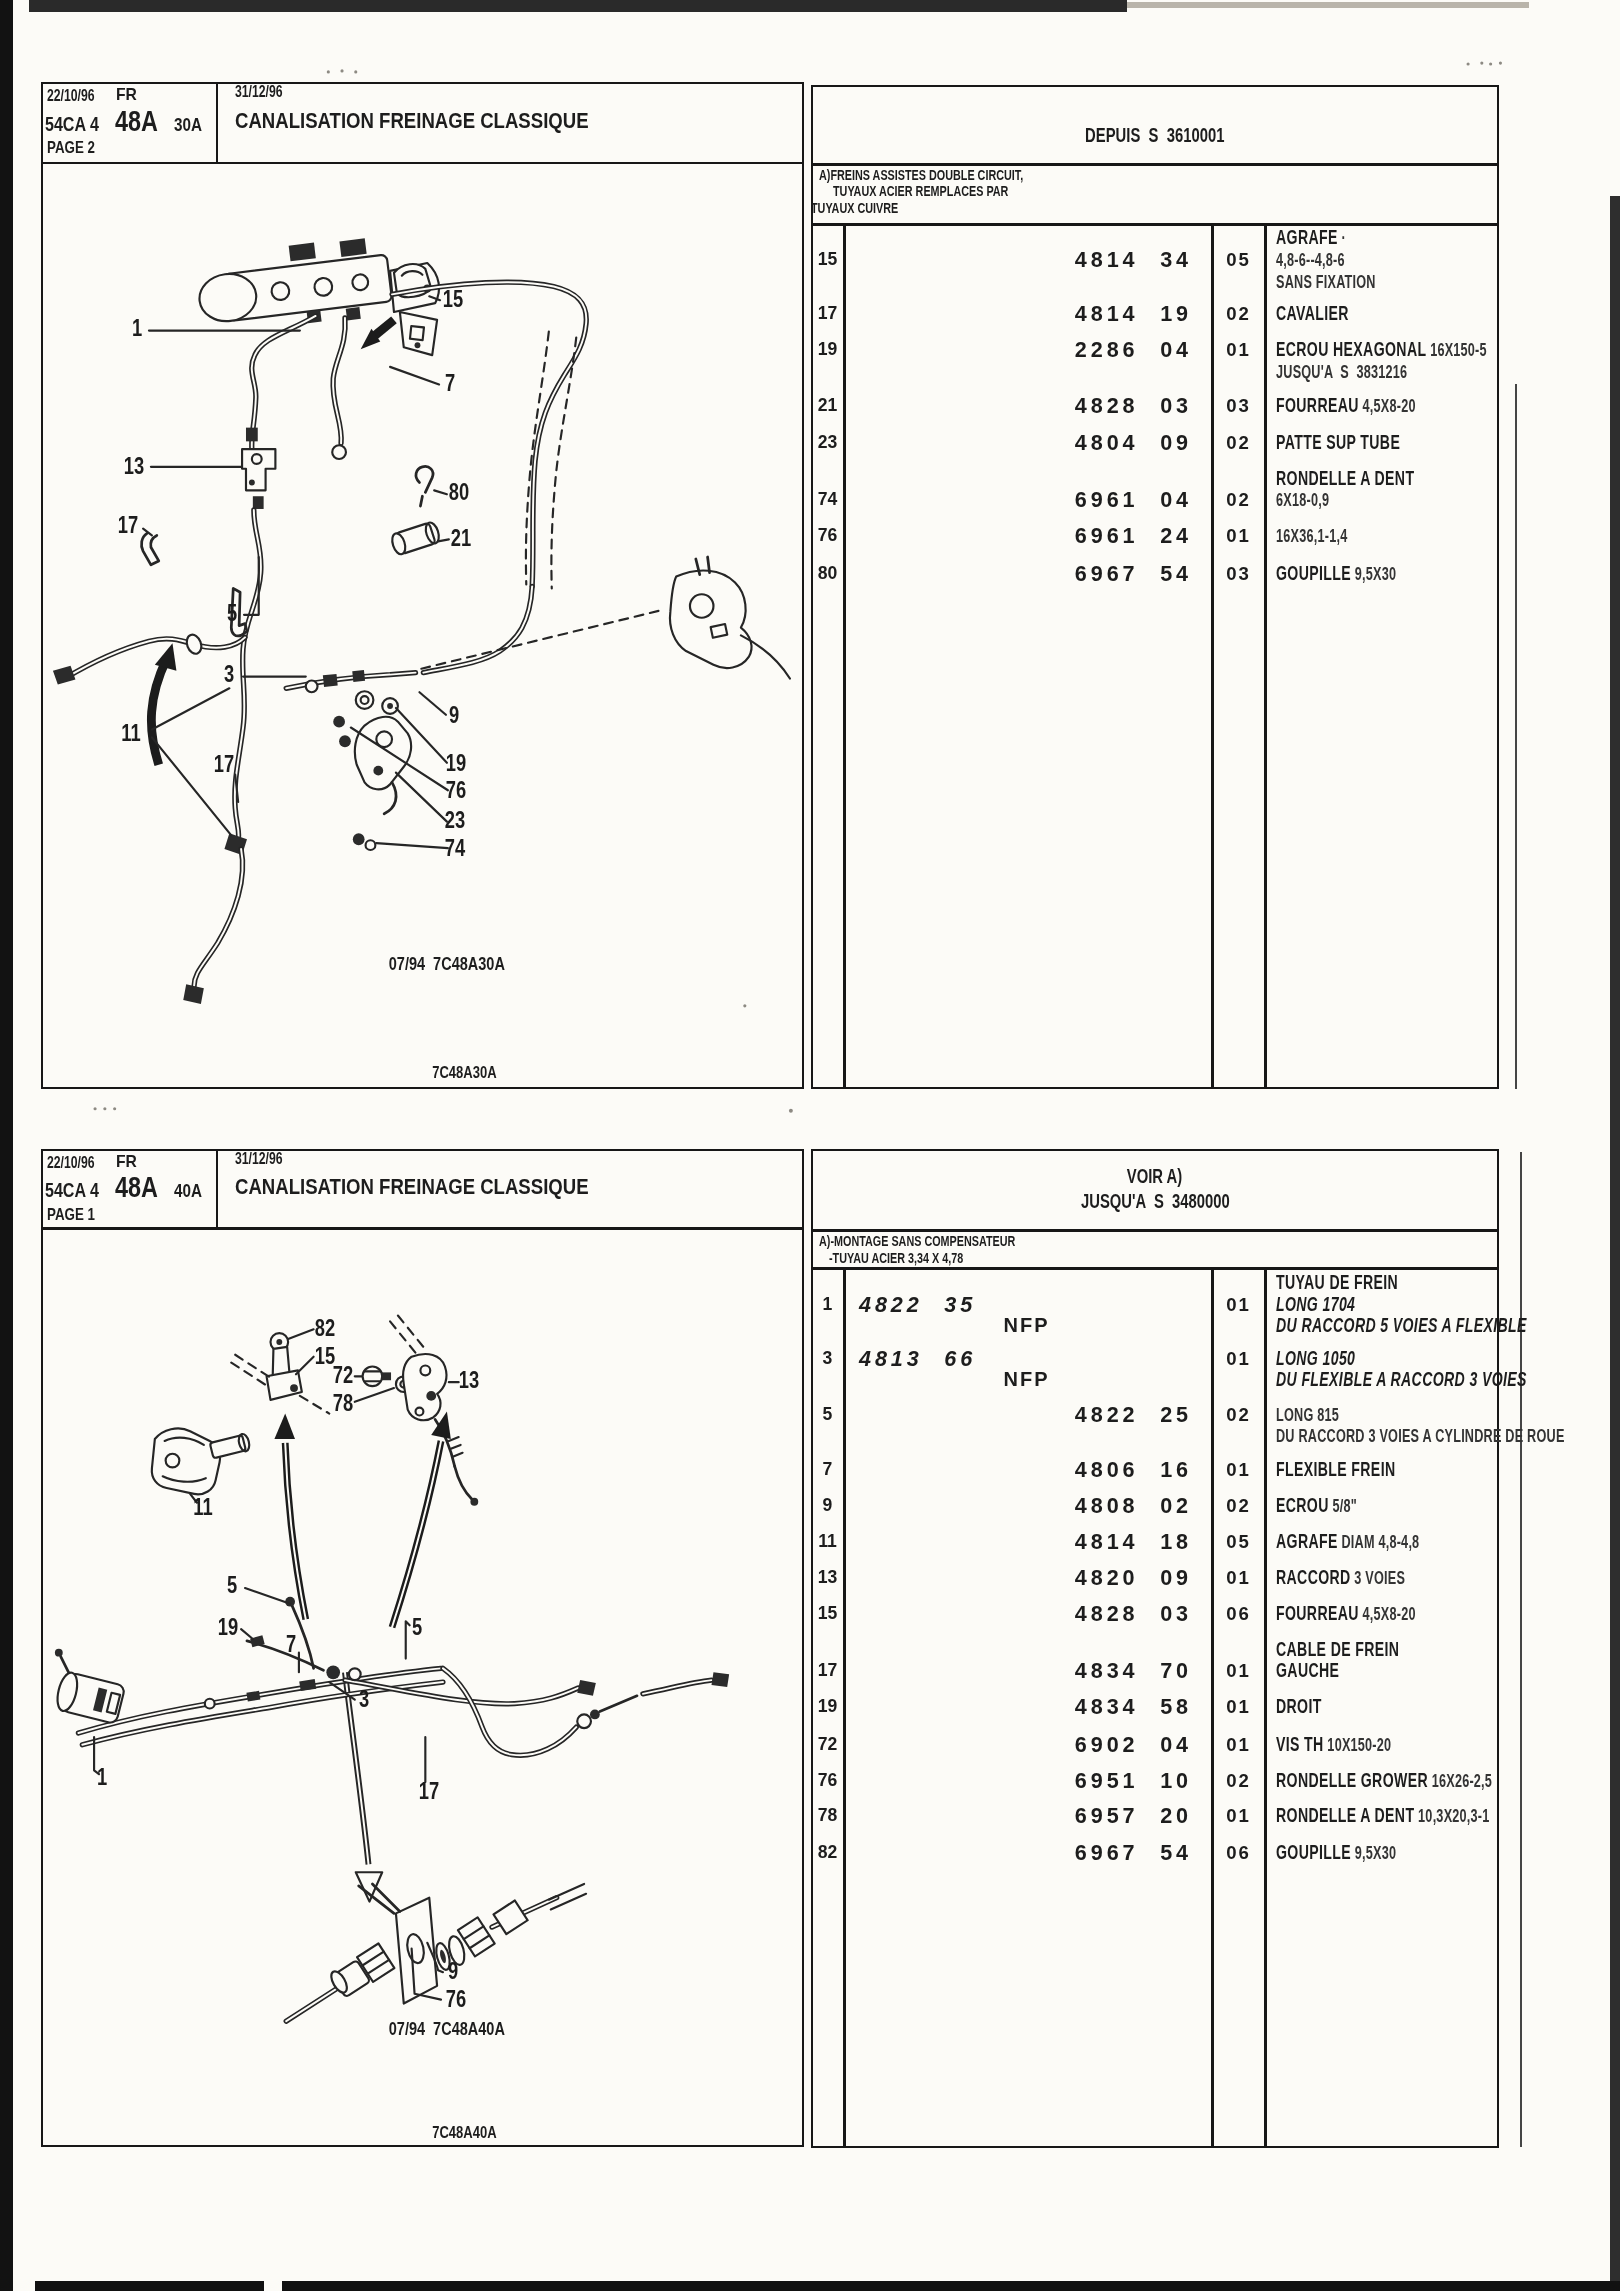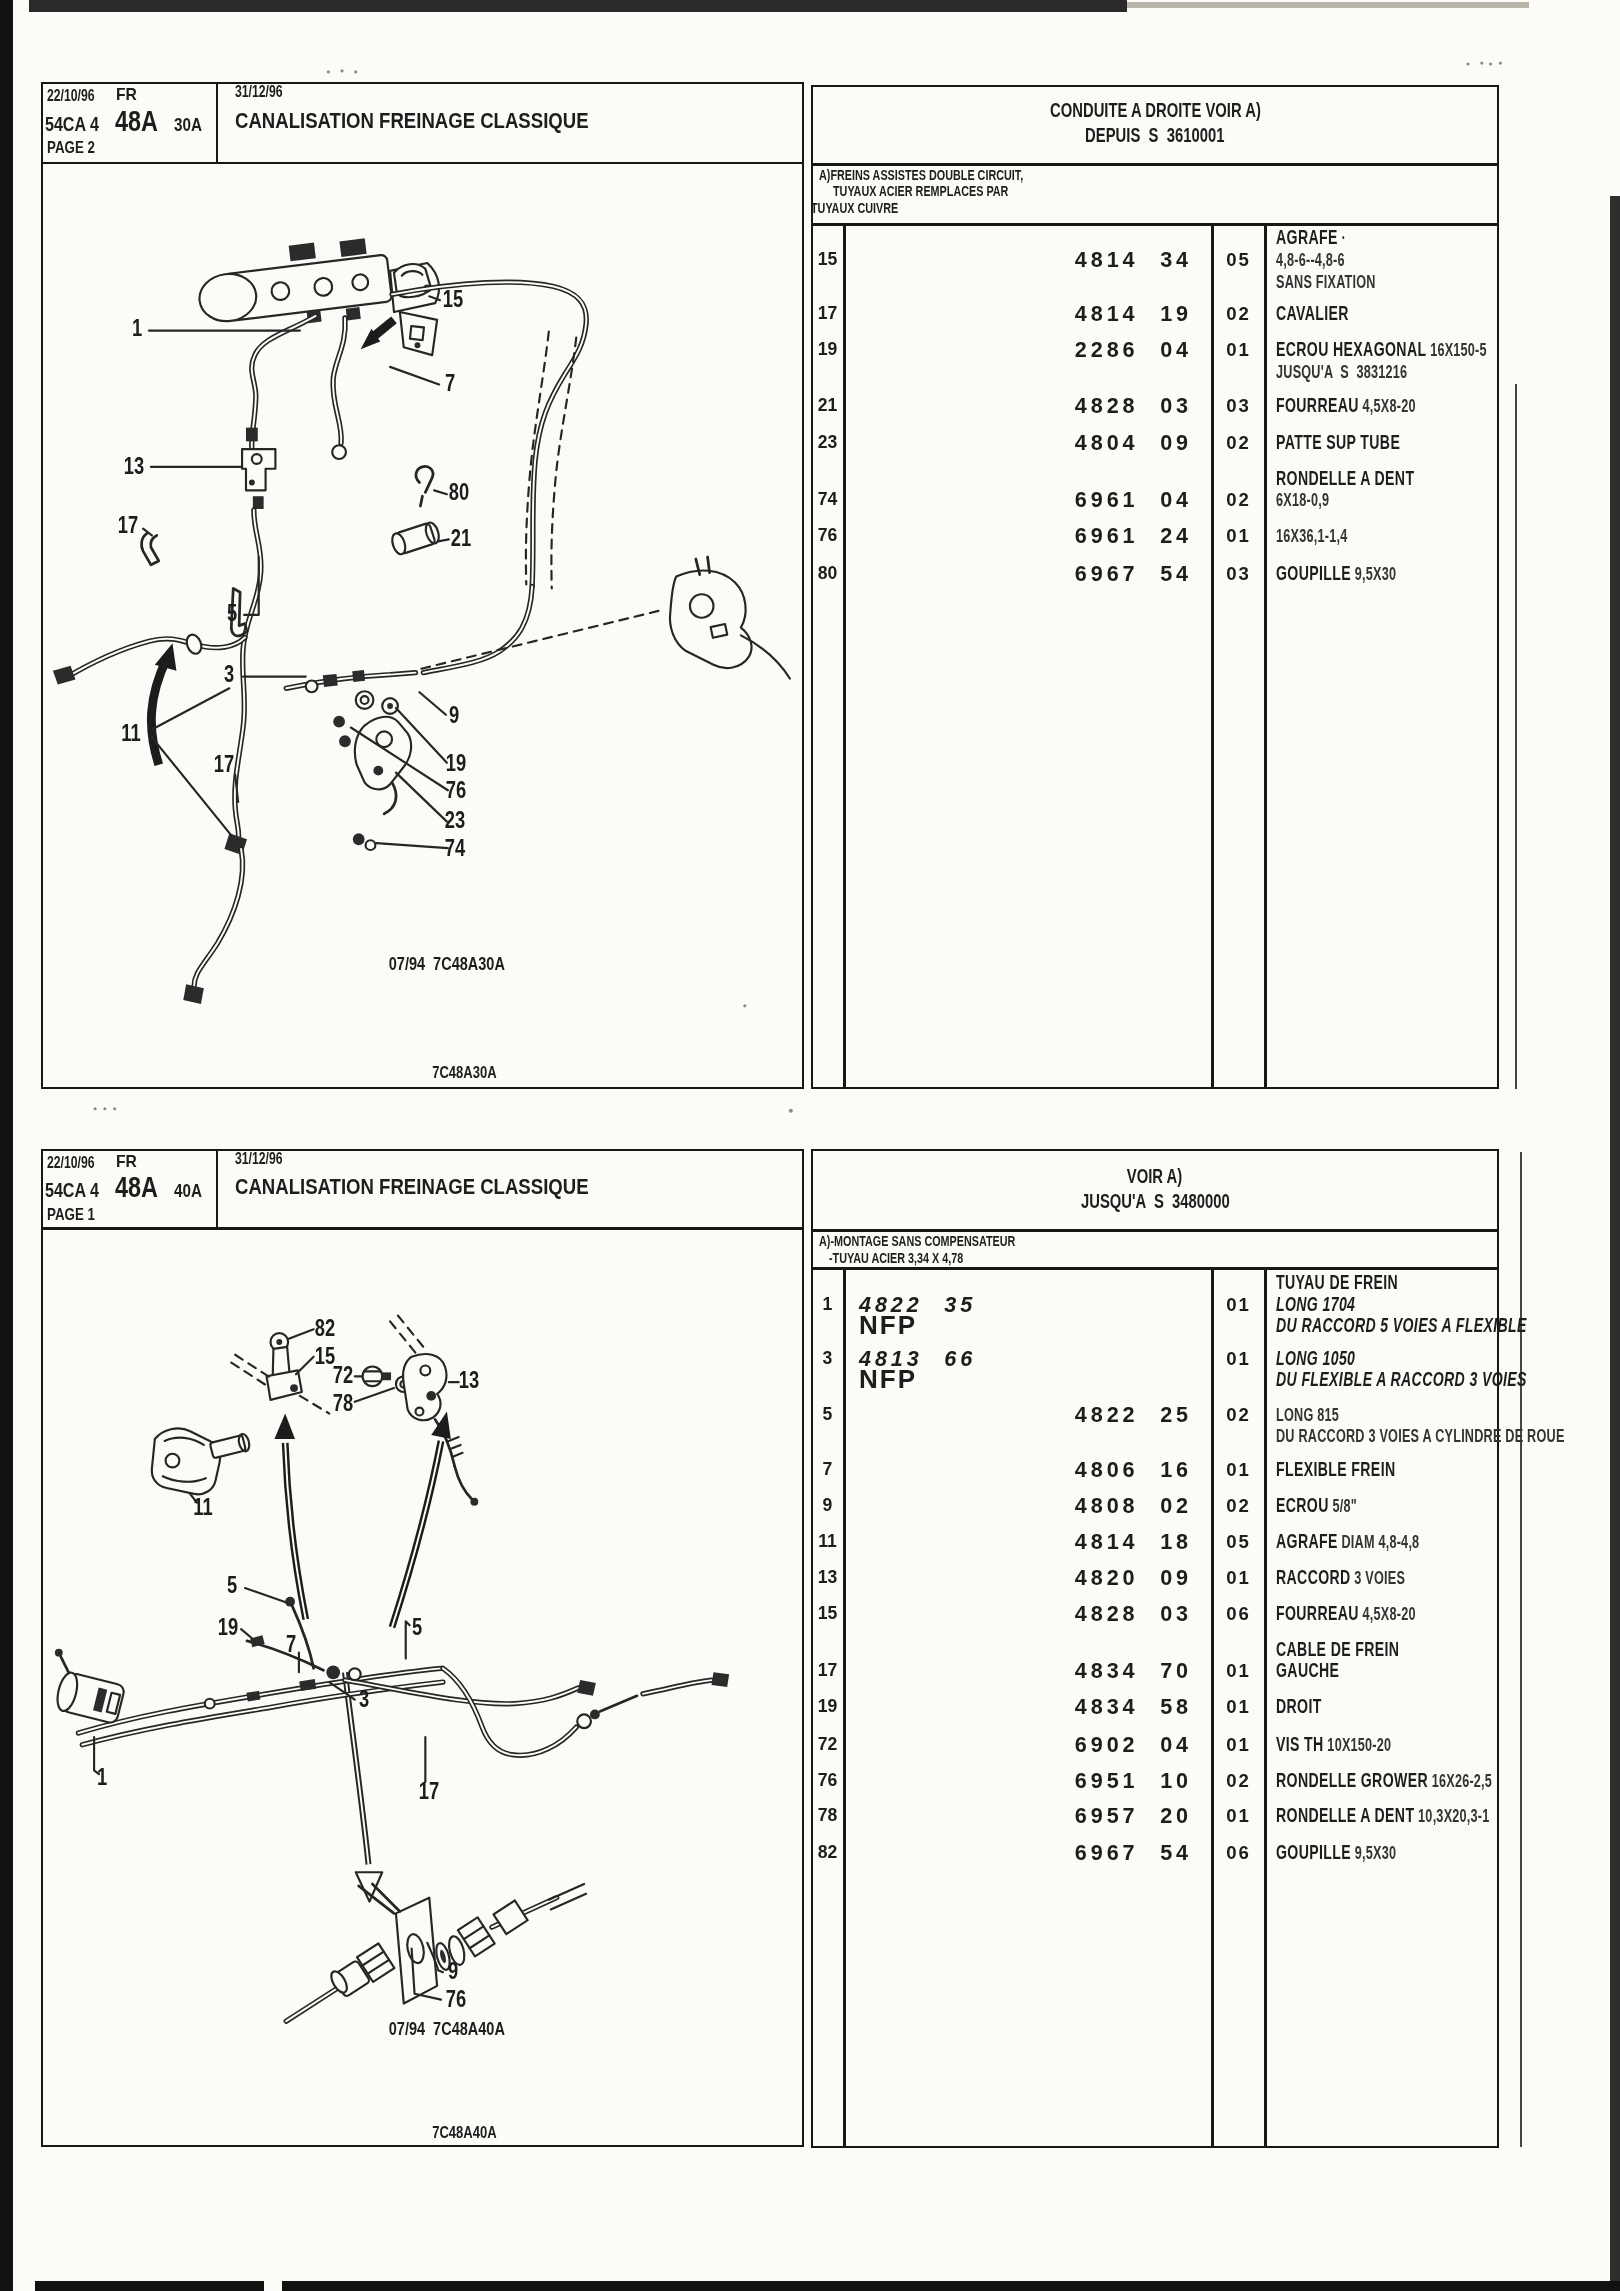--- a/index.html
+++ b/index.html
@@ -8,21 +8,21 @@
   .abs{position:absolute;}
   .bx{position:absolute;border:2.9px solid #171717;box-sizing:border-box;}
   .vln{position:absolute;width:2.9px;background:#171717;}
   .hln{position:absolute;height:2.9px;background:#171717;}
   .thin{position:absolute;width:2px;background:#454545;}
   .art{position:absolute;left:0;top:0;}
   .cell{position:absolute;height:27.4px;line-height:27.4px;white-space:pre;}
   .item{font-weight:bold;font-size:17.6px;text-align:center;}
   .ref{font-weight:bold;font-size:21.6px;letter-spacing:3.9px;word-spacing:11.8px;text-align:right;}
   .ref.itl{font-style:italic;text-align:left;}
-  .nfp{font-weight:bold;font-size:26px;letter-spacing:2px;text-align:left;}
+  .nfp{font-weight:bold;font-size:20px;letter-spacing:2px;text-align:center;}
   .qty{font-weight:bold;font-size:18.6px;letter-spacing:2px;text-align:center;}
   .desc{font-size:19.6px;}
   .cx{display:inline-block;transform:scaleX(.72);transform-origin:0 50%;white-space:pre;}
   .cxc{display:inline-block;transform:scaleX(.72);transform-origin:50% 50%;white-space:pre;}
   .cxr{display:inline-block;transform:scaleX(.78);transform-origin:100% 50%;white-space:pre;}
   .sb{font-weight:bold;font-size:19.6px;letter-spacing:0.5px;}
   .sp{font-weight:bold;font-size:17.6px;color:#343434;letter-spacing:0.3px;}
   .it{font-style:italic;}
   .co{position:absolute;transform:translate(-50%,-50%);font-weight:bold;font-size:23.5px;line-height:23.5px;}
   .hdr-line1{font-weight:bold;font-size:15.7px;}
@@ -330,21 +330,20 @@
   <div class="cell hdr-line1" style="left:116px;top:85px;height:19.6px;line-height:19.6px;"><span>FR</span></div>
   <div class="abs hdr-code" style="left:45px;top:104px;display:flex;align-items:baseline;white-space:pre;">
     <span style="font-size:19.6px;transform:scaleX(.82);transform-origin:0 100%;display:inline-block;">54CA 4</span>
     <span style="font-size:30px;margin:0 3.9px;transform:scaleX(.78);transform-origin:0 100%;display:inline-block;">48A</span>
     <span style="font-size:18.6px;transform:scaleX(.82);transform-origin:0 100%;display:inline-block;">30A</span>
   </div>
   <div class="cell" style="left:47px;top:137px;font-weight:bold;font-size:16.7px;height:21.6px;line-height:21.6px;"><span class="cx" style="transform:scaleX(.8)">PAGE 2</span></div>
   <div class="cell hdr-line1" style="left:235px;top:82px;height:19.6px;line-height:19.6px;"><span class="cx" style="transform:scaleX(.78)">31/12/96</span></div>
   <div class="cell" style="left:235px;top:106px;font-weight:bold;font-size:21.6px;height:29px;line-height:29px;"><span class="cx" style="transform:scaleX(.86)">CANALISATION FREINAGE CLASSIQUE</span></div>
 
-  <div class="tbl-hdr" style="left:811px;top:97px;"><span class="cxc">CONDUITE A DROITE VOIR A)</span></div>
   <div class="tbl-hdr" style="left:811px;top:122px;"><span class="cxc">DEPUIS  S  3610001</span></div>
   <div class="note-line" style="left:819px;top:166px;"><span class="cx">A)FREINS ASSISTES DOUBLE CIRCUIT,</span></div>
   <div class="note-line" style="left:833px;top:182px;"><span class="cx">TUYAUX ACIER REMPLACES PAR</span></div>
   <div class="note-line" style="left:811px;top:199px;"><span class="cx">TUYAUX CUIVRE</span></div>
   <div class="footer-txt" style="left:211px;top:952px;"><span class="cxr">07/94  7C48A30A</span></div>
   <div class="code-txt" style="left:281px;top:1062px;"><span class="cxr">7C48A30A</span></div>
 
   <div class="cell hdr-line1" style="left:47px;top:1153px;height:19.6px;line-height:19.6px;"><span class="cx" style="transform:scaleX(.78)">22/10/96</span></div>
   <div class="cell hdr-line1" style="left:116px;top:1152px;height:19.6px;line-height:19.6px;"><span>FR</span></div>
   <div class="abs hdr-code" style="left:45px;top:1170px;display:flex;align-items:baseline;white-space:pre;">

